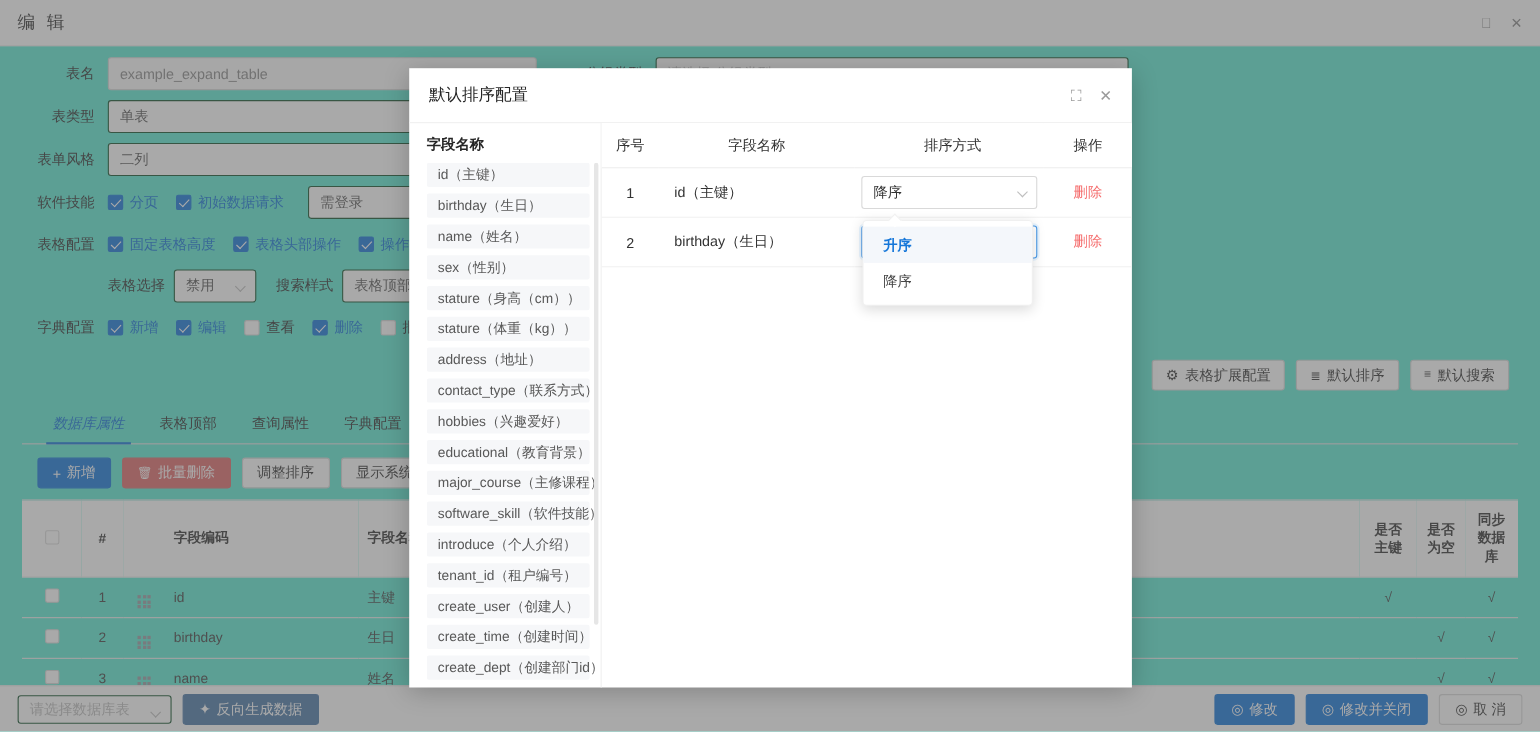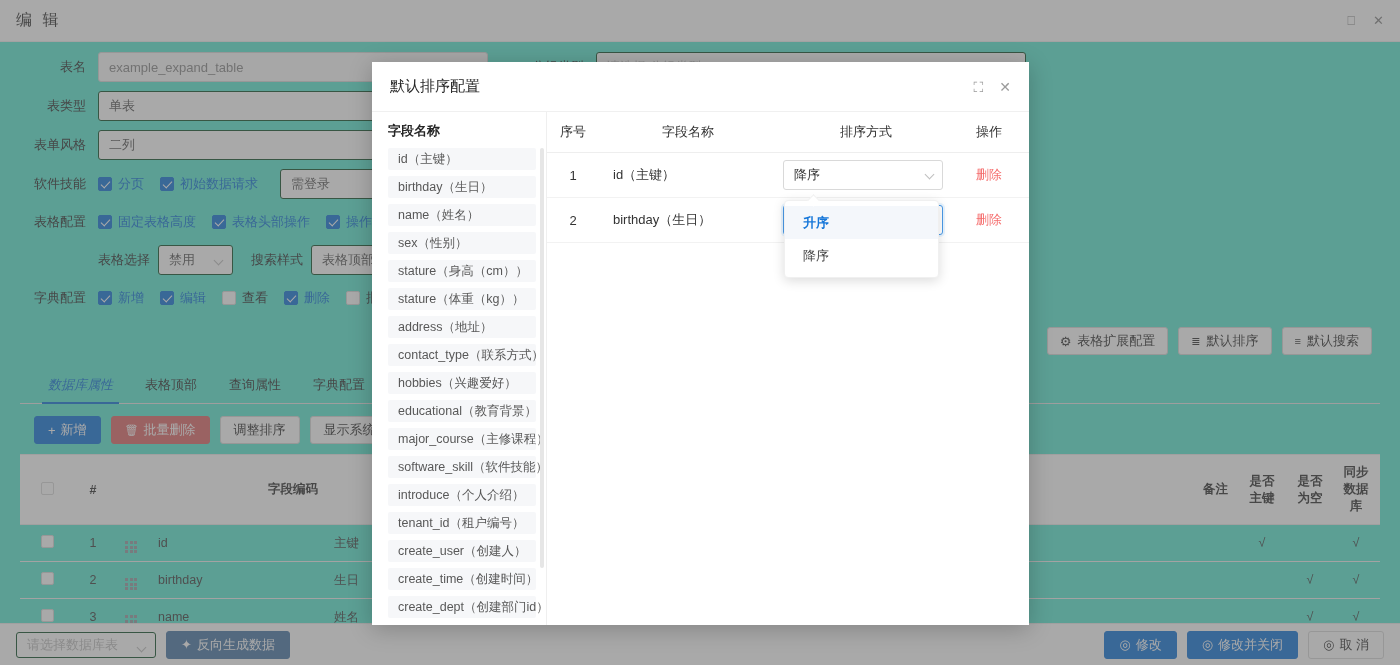--- a/index.html
+++ b/index.html
@@ -94,21 +94,21 @@
   .tbtn.danger { background: #e06b6b; border-color: #e06b6b; color: #fff; }
   .info-dot {
     display: inline-block; width: 12px; height: 12px; border-radius: 50%;
     background: #333; color: #fff; font-size: 9px; line-height: 12px;
     text-align: center; font-style: italic; font-family: "Liberation Serif", serif;
   }
 
   
   .dt { width: 100%; border-collapse: collapse; table-layout: fixed; }
   .dt th {
-    font-size: 12.5px; font-weight: bold; color: #333; text-align: right;
+    font-size: 12.5px; font-weight: bold; color: #333; text-align: left;
     padding: 9px 8px; border-bottom: 1px solid #ededed; border-top: 1px solid #ededed;
     vertical-align: middle; background: #fff;
   }
   .dt td {
     font-size: 12.5px; color: #444; padding: 8px; border-bottom: 1px solid #f2f2f2;
     vertical-align: middle; white-space: nowrap; overflow: hidden;
   }
   .dt th.c, .dt td.c { text-align: center; }
   .cbox {
     width: 13px; height: 13px; border: 1px solid #d9d9d9; border-radius: 2px;

